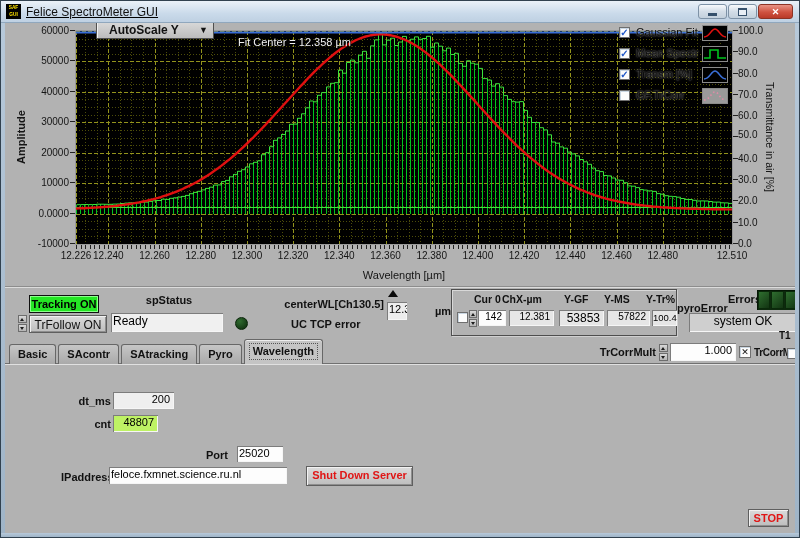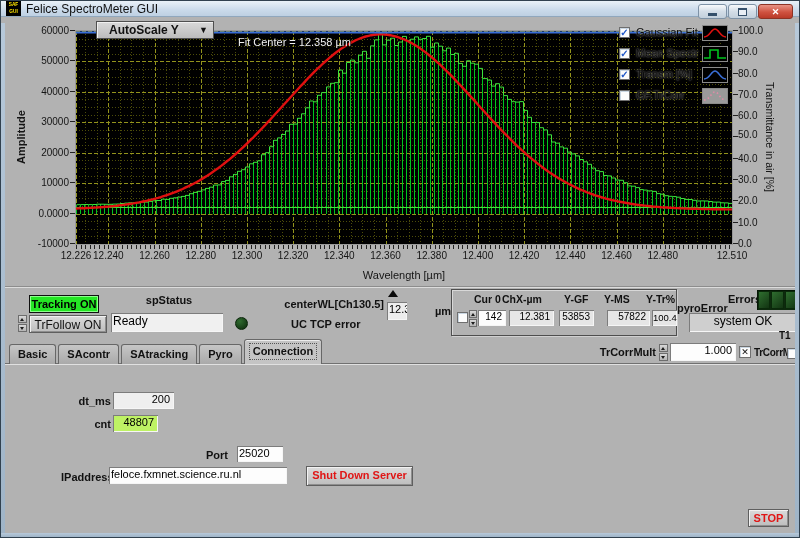--- a/index.html
+++ b/index.html
@@ -1,21 +1,21 @@
 <!DOCTYPE html>
 <html><head>
 <meta charset="utf-8">
 <style>
   html,body{margin:0;padding:0;background:#8a8a8a;}
   *{box-sizing:border-box;font-family:"Liberation Sans",sans-serif;}
   .window{position:relative;width:800px;height:538px;background:#b2b2b2;border:1px solid #31414f;overflow:hidden;cursor:default;user-select:none;}
   
-  .titlebar{position:absolute;left:0;top:0;width:100%;height:16px;
+  .titlebar{position:absolute;left:0;top:0;width:100%;height:22px;
     background:linear-gradient(#eaf1f8,#cadaea 60%,#bed0e2);border-bottom:1px solid #90a7bd;
-    display:flex;align-items:center;padding-left:5px;z-index:50;}
+    display:flex;align-items:center;padding-left:5px;z-index:50;text-decoration:underline;}
   .app-icon{width:15px;height:15px;background:#000;color:#ffe400;font-size:5px;font-weight:700;
     line-height:7px;text-align:center;margin-right:5px;overflow:hidden;}
   .app-icon span{display:block;transform:scale(.95);}
   .win-title{font-size:12px;color:#101010;}
   .winbtns{position:absolute;right:6px;top:3px;display:flex;gap:1px;}
   .wbtn{width:29px;height:15px;border:1px solid #7e92a6;border-radius:3px;
     background:linear-gradient(#f8fafc,#d3dde7 50%,#c3d0dc);display:flex;align-items:center;justify-content:center;}
   .wbtn.close{width:35px;background:linear-gradient(#e89385,#cf5240 55%,#b93a28);border-color:#8c3325;color:#fff;
     font-size:9px;font-weight:700;}
   .glyph-min{width:9px;height:3px;background:#35506b;margin-top:5px;}
@@ -499,21 +499,21 @@
     <div class="lbl" style="left:112px;top:3px;font-size:10.5px;">Y-GF</div>
     <div class="lbl" style="left:152px;top:3px;font-size:10.5px;">Y-MS</div>
     <div class="lbl" style="left:194px;top:3px;font-size:10.5px;">Y-Tr%</div>
     <div class="cb" style="left:5px;top:22px;width:11px;height:11px;"></div>
     <div class="spin" style="left:17px;top:20px;width:8px;">
         <i class="u"></i>
         <i class="d"></i>
       </div>
     <div class="val ctl" style="left:26px;top:20px;width:28px;height:16px;font-size:10px;">142</div>
     <div class="val" style="left:57px;top:20px;width:45px;height:16px;font-size:10px;">12.381</div>
-    <div class="val" style="left:107px;top:20px;width:35px;height:16px;font-size:10px;">53853</div>
+    <div class="val" style="left:107px;top:20px;width:45px;height:16px;font-size:12px;">53853</div>
     <div class="val" style="left:155px;top:20px;width:43px;height:16px;font-size:10px;">57822</div>
     <div class="val" style="left:200px;top:20px;width:25px;height:16px;font-size:9.5px;padding:2px 1px 0 1px;">100.4</div>
   </div>
 
   <div class="lbl" style="left:676px;top:301px;">pyroError</div>
   <div class="lbl" style="left:727px;top:292px;">Errors</div>
   <div class="ledblock">
       <i></i>
       <i></i>
       <i></i>
@@ -529,21 +529,21 @@
   <div class="val ctl" style="left:669px;top:342px;width:66px;height:18px;">1.000</div>
   <div class="cb x" style="left:738px;top:345px;">✕</div>
   <div class="lbl" style="left:753px;top:346px;font-size:10px;letter-spacing:-0.3px;">TrCorrMS/GF</div>
   <div class="cb" style="left:786px;top:347px;width:11px;height:11px;"></div>
 
   <div id="tabs">
       <div class="tab">Basic</div>
       <div class="tab">SAcontr</div>
       <div class="tab">SAtracking</div>
       <div class="tab">Pyro</div>
-      <div class="tab active">Connection</div>
+      <div class="tab active">Wavelength</div>
     </div>
   <div class="tabline"></div>
 
   <div class="lbl" style="left:58px;top:394px;width:52px;text-align:right;">dt_ms</div>
   <div class="val" style="left:112px;top:391px;width:61px;height:17px;background:#efefef;">200</div>
   <div class="lbl" style="left:58px;top:417px;width:52px;text-align:right;">cnt</div>
   <div class="val" style="left:112px;top:414px;width:45px;height:17px;background:#bef264;">48807</div>
 
   <div class="lbl" style="left:205px;top:448px;">Port</div>
   <div class="val ctl left" style="left:236px;top:445px;width:46px;height:16px;">25020</div>

